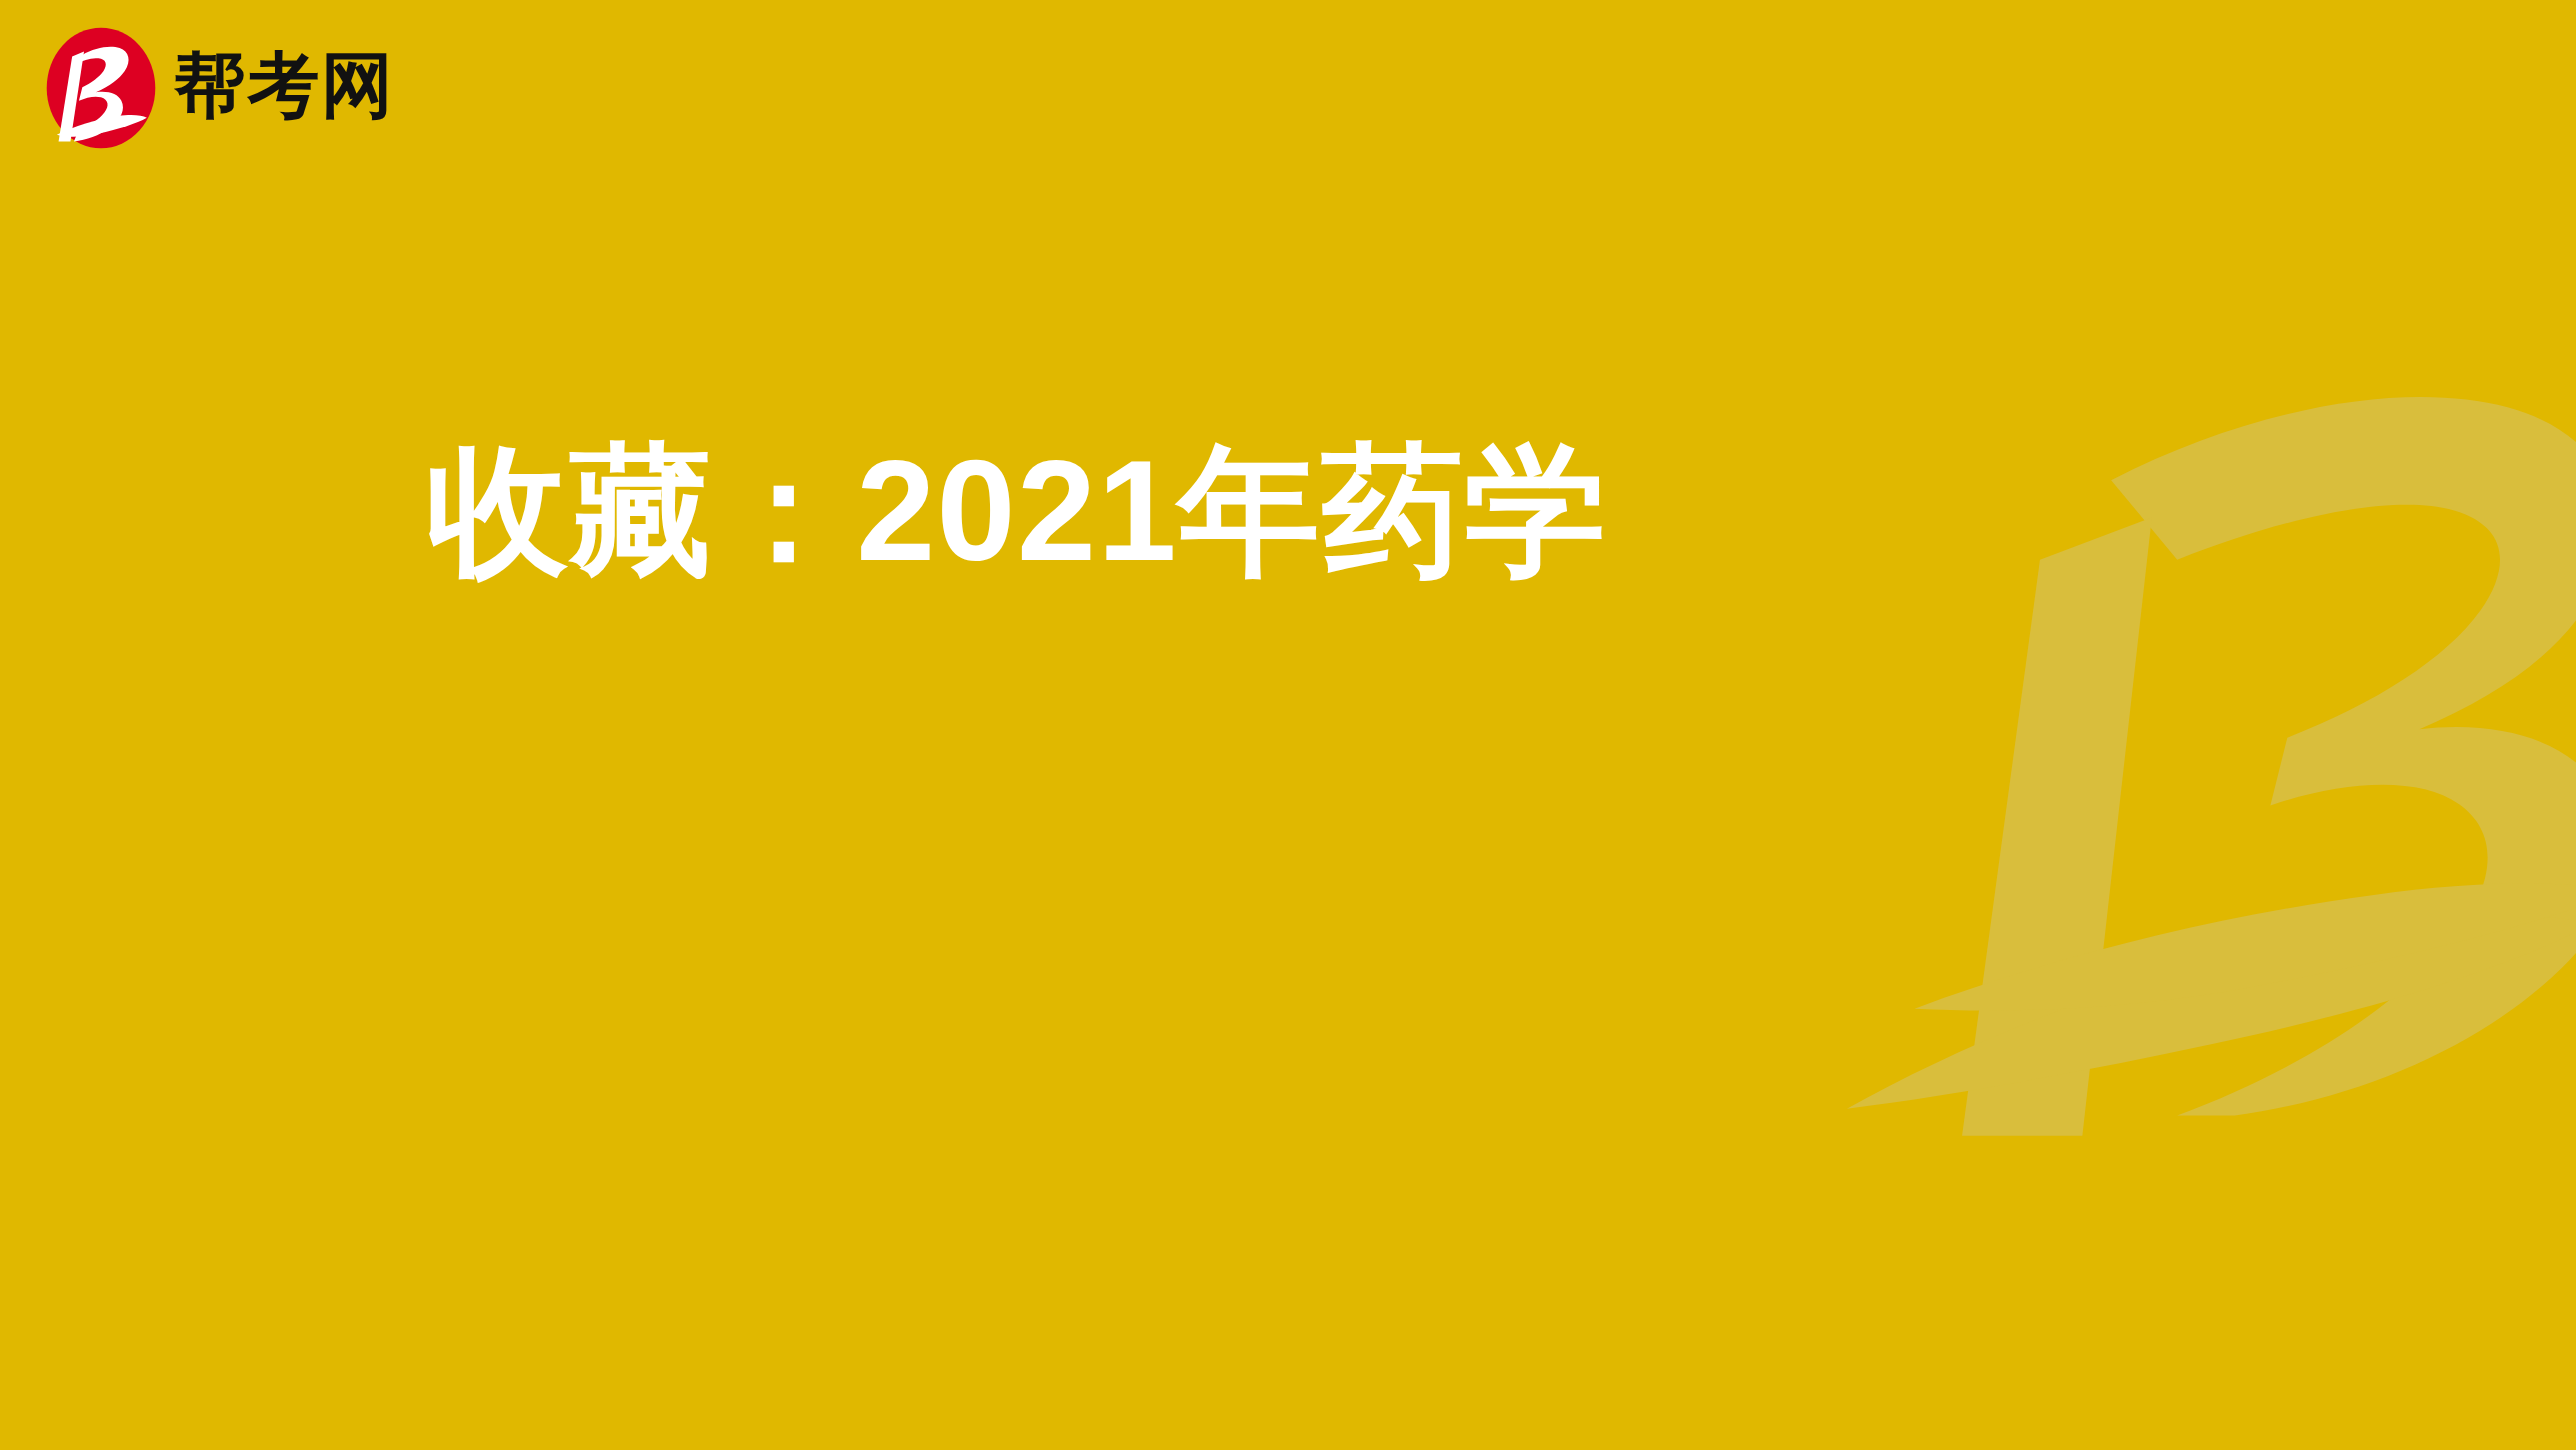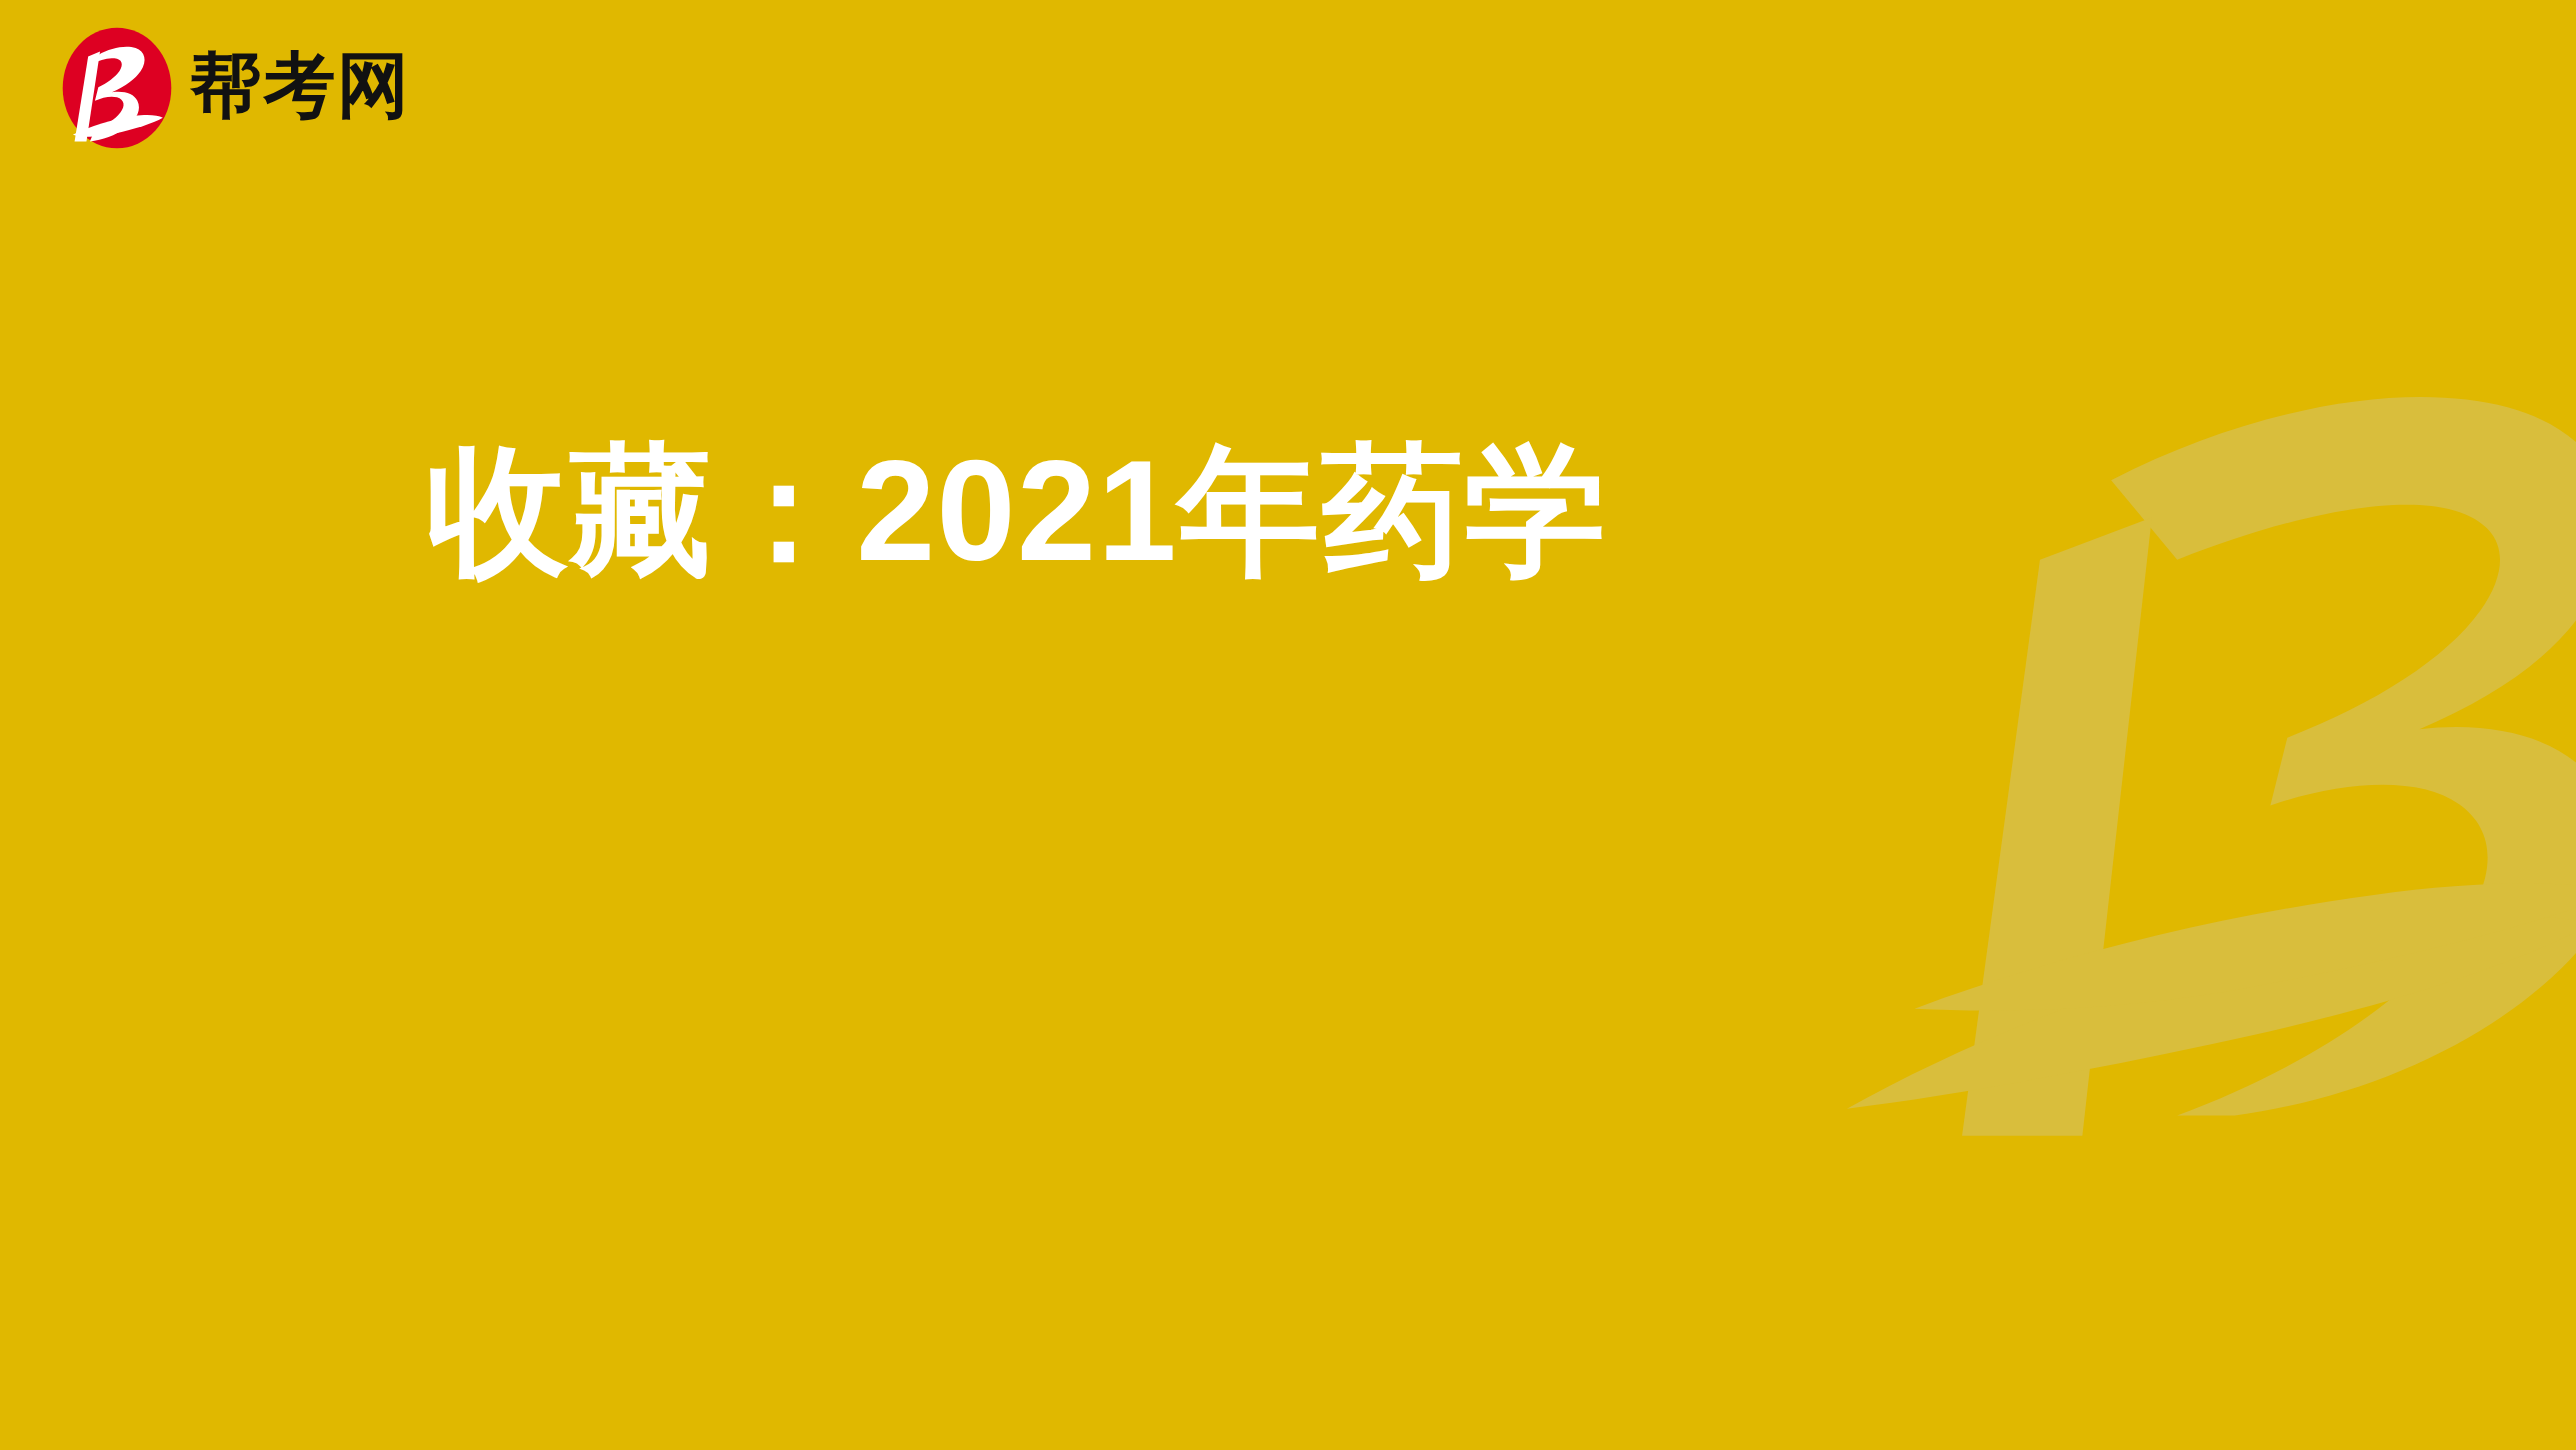--- a/index.html
+++ b/index.html
@@ -34,21 +34,21 @@
   #watermark svg {
     display: block;
     width: 100%;
     height: 100%;
     overflow: visible;
   }
 
   
   #logo {
     position: absolute;
-    left: 61px;
+    left: 45px;
     top: 24px;
     height: 127px;
     display: flex;
     align-items: center;
     z-index: 3;
     text-align: right;
   }
   #logo-mark {
     position: relative;
     width: 112px;

